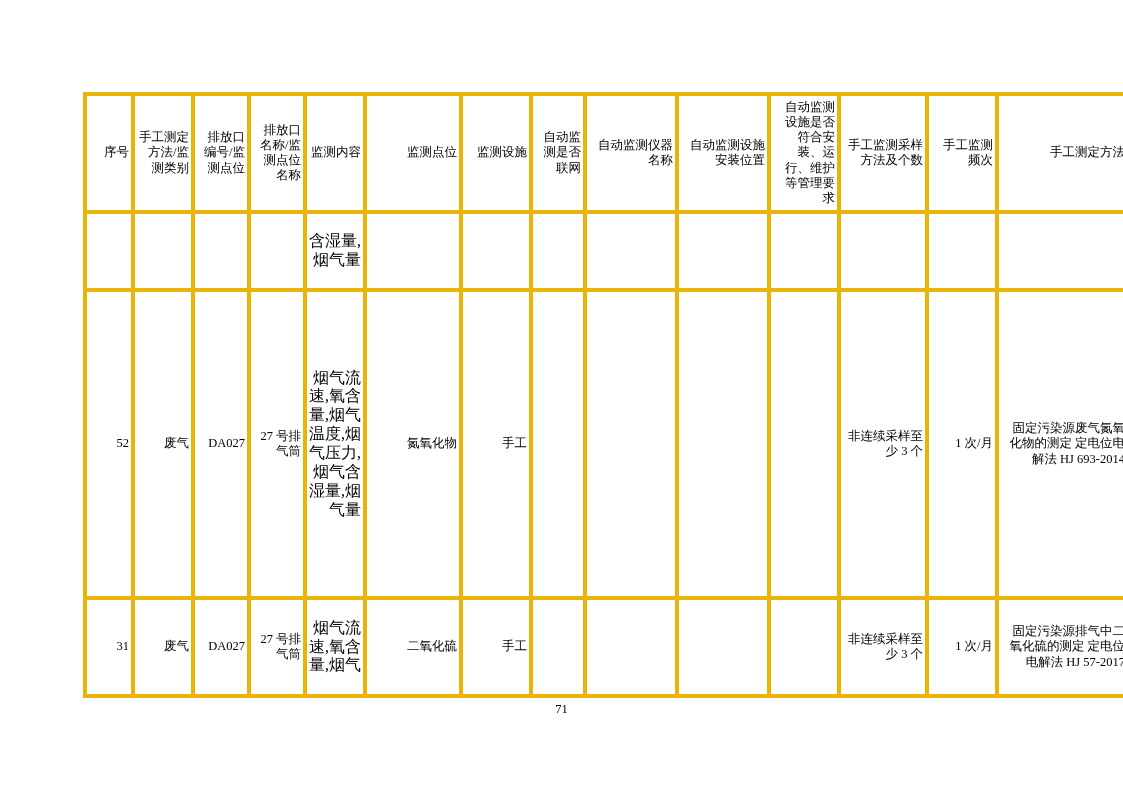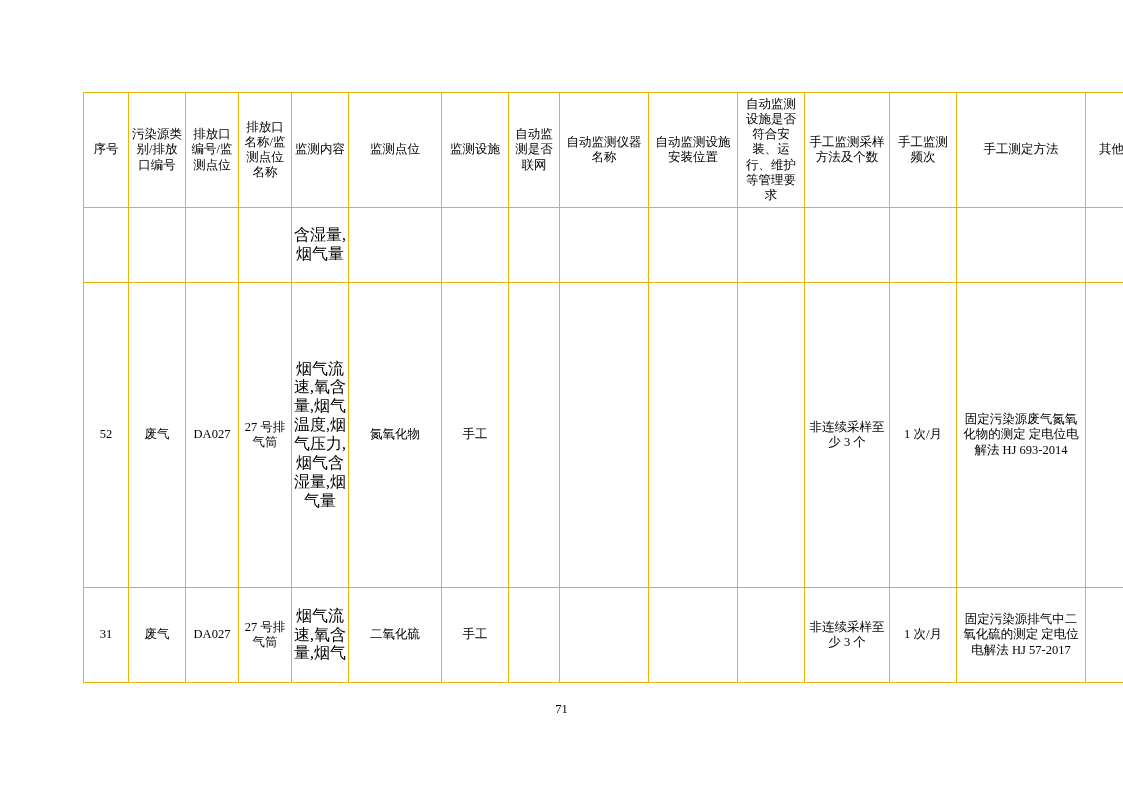--- a/index.html
+++ b/index.html
@@ -30,24 +30,24 @@
   }
   table.monitor-table {
     border-collapse: collapse;
     table-layout: fixed;
     width: 957px;
     font-size: 12.5px;
     line-height: 1.22;
   }
   table.monitor-table td,
   table.monitor-table th {
-    border: 1px solid #eab308;
+    border: 4px solid #eab308;
     padding: 2px 2px;
     vertical-align: middle;
-    text-align: center;
+    text-align: right;
     font-weight: normal;
     word-break: break-all;
   }
   thead td {
     height: 110px;
     font-size: 12.5px;
     padding: 3px 3px;
   }
   .col-seq      { width: 40px; }
   .col-type     { width: 52px; }
@@ -88,21 +88,21 @@
 </head>
 <body>
 
 <div id="page">
 
   <div id="table-wrap">
     <table class="monitor-table">
       <thead>
         <tr>
           <td class="col-seq">序号</td>
-          <td class="col-type">污染源类别/排放口编号</td>
+          <td class="col-type">手工测定方法/监测类别</td>
           <td class="col-outletid">排放口编号/监测点位</td>
           <td class="col-outletnm">排放口名称/监测点位名称</td>
           <td class="col-content">监测内容</td>
           <td class="col-pollutant">监测点位</td>
           <td class="col-facility">监测设施</td>
           <td class="col-online">自动监测是否联网</td>
           <td class="col-device">自动监测仪器名称</td>
           <td class="col-position">自动监测设施安装位置</td>
           <td class="col-require">自动监测设施是否符合安装、运行、维护等管理要求</td>
           <td class="col-sampling">手工监测采样方法及个数</td>

